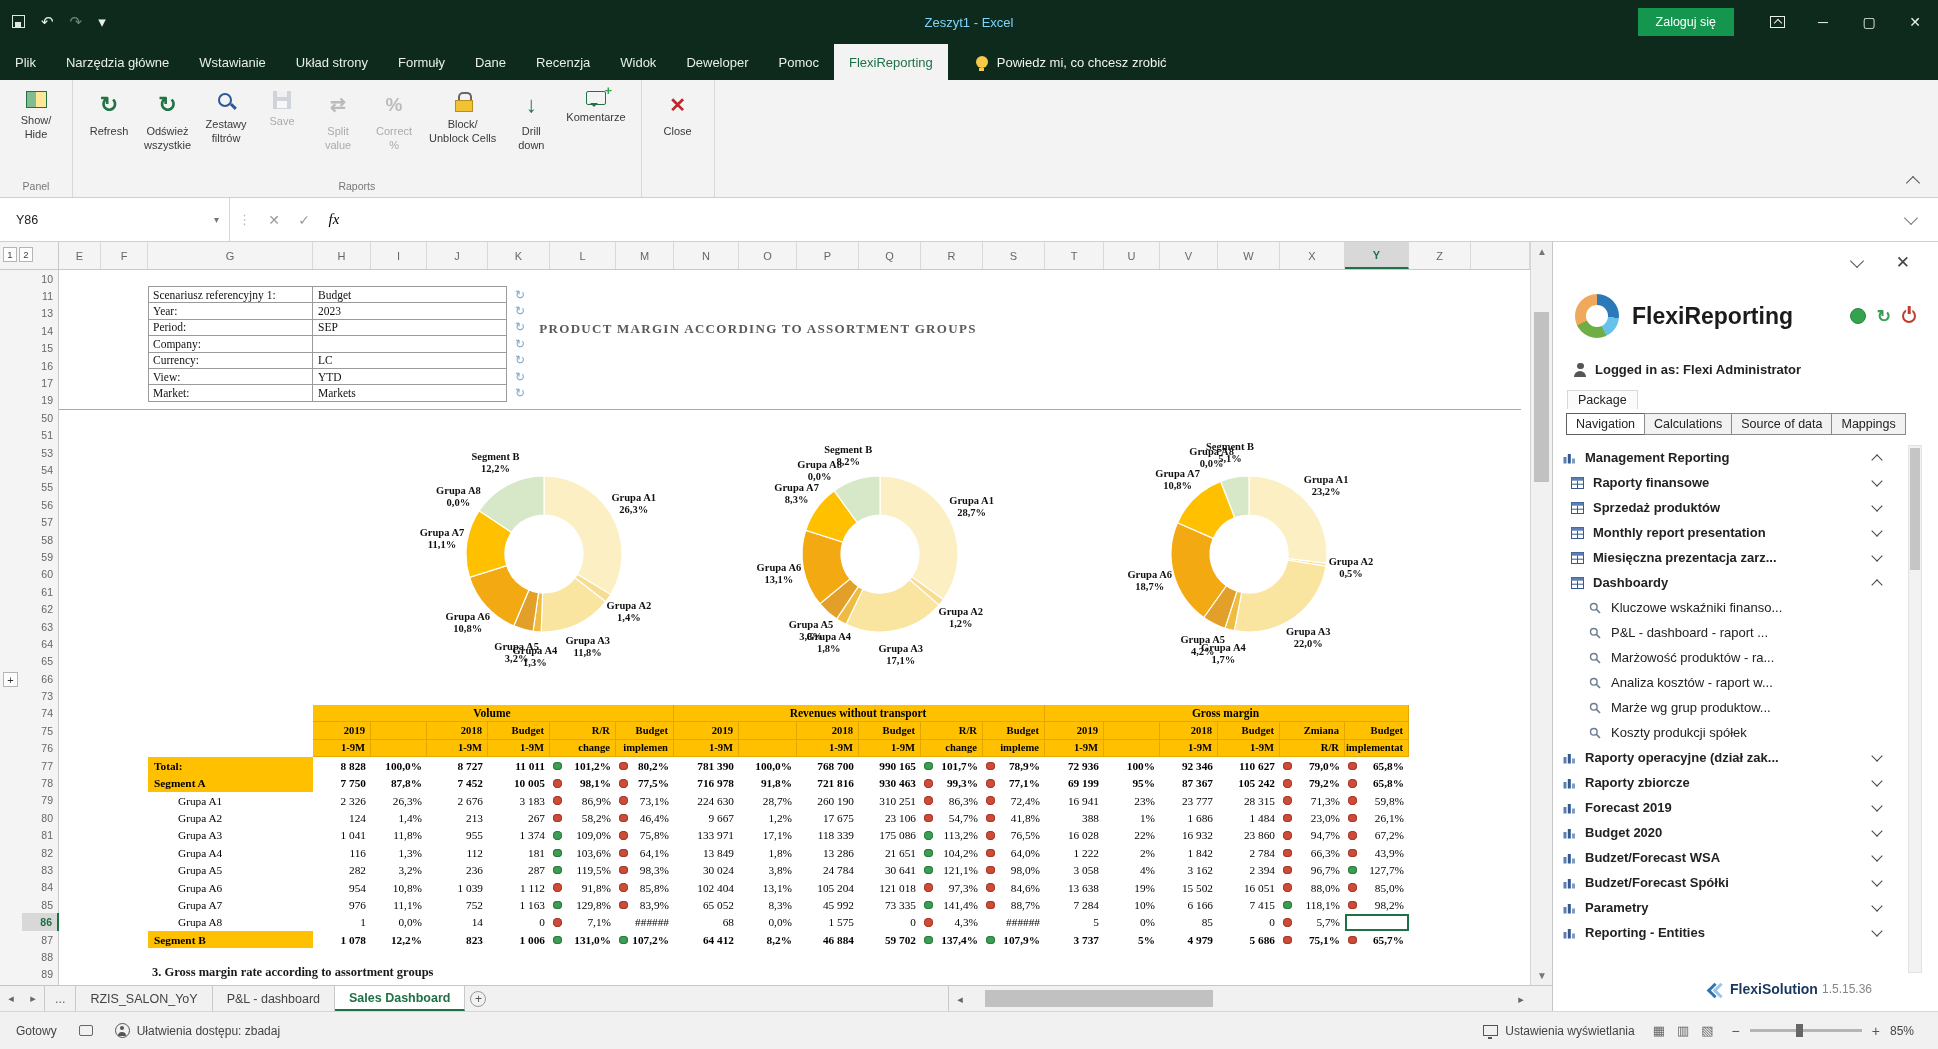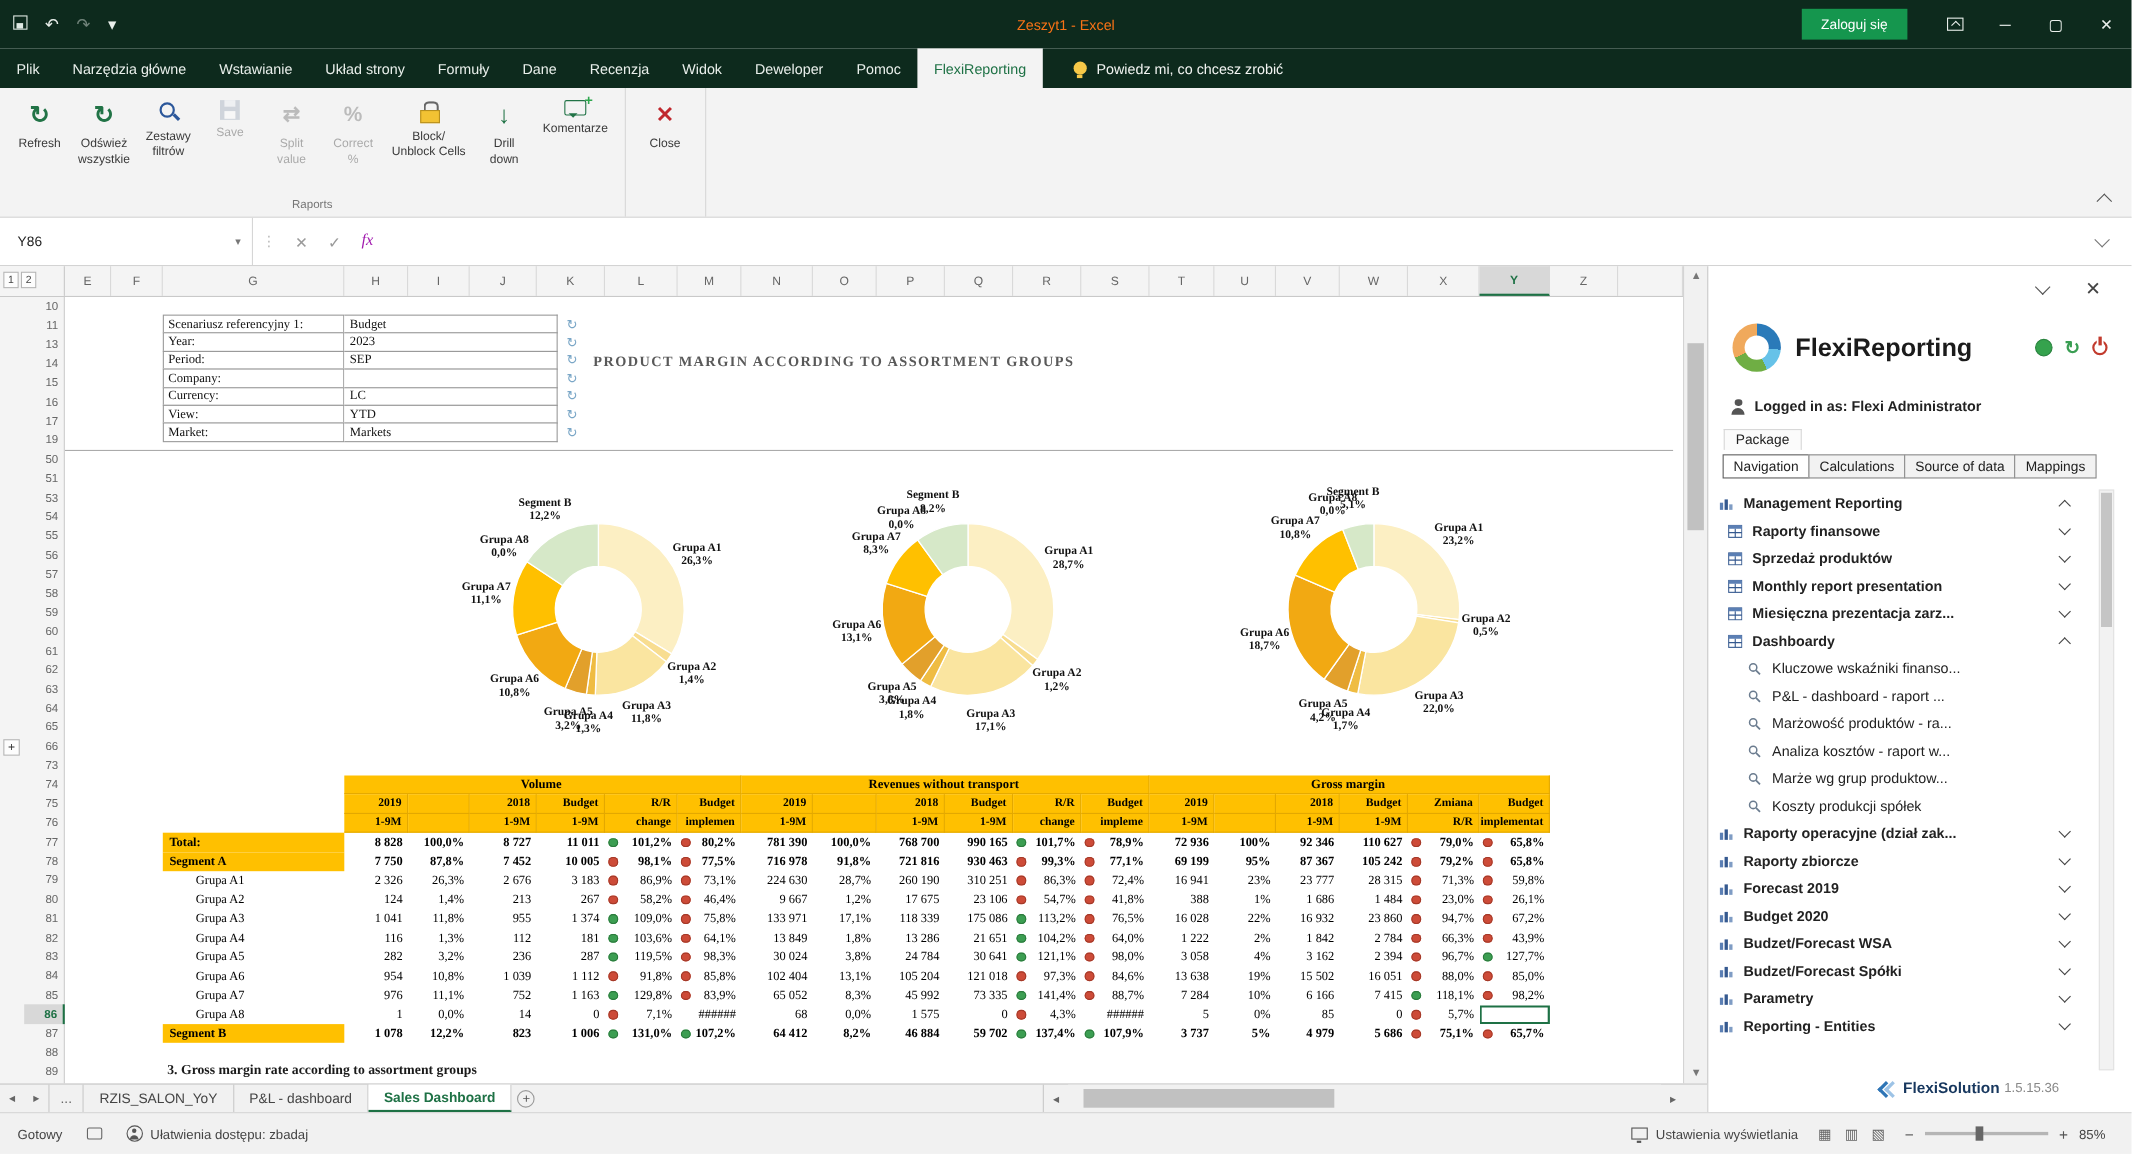--- a/index.html
+++ b/index.html
@@ -7,21 +7,21 @@
        font-family:"Liberation Sans",sans-serif;color:#222;-webkit-font-smoothing:antialiased}
   .app *{box-sizing:border-box}
 
   
   .titlebar{position:absolute;left:0;top:0;width:1938px;height:44px;background:#0d2a1d;display:flex;align-items:center;padding-left:12px}
   .qat{display:flex;align-items:center;gap:16px;z-index:2}
   .qat-btn{color:#e9efeb;font-size:15px;cursor:default}
   .qat-btn.dim{opacity:.45}
   .qat-save{width:13px;height:13px;border:1.5px solid #dfe9e3;position:relative;display:inline-block}
   .qat-save::after{content:"";position:absolute;left:2px;bottom:0;width:6px;height:5px;background:#dfe9e3}
-  .tb-title{position:absolute;left:0;right:0;text-align:center;color:#f97316;font-size:13px}
+  .tb-title{position:absolute;left:0;right:0;text-align:center;color:#7dd3fc;font-size:13px}
   .tb-right{margin-left:auto;display:flex;align-items:center;height:100%;z-index:2}
   .signin{background:#15964e;color:#fff;font-size:12.5px;padding:7px 18px;margin-right:20px}
   .tb-ctrl{width:46px;height:44px;display:flex;align-items:center;justify-content:center;color:#e9efeb;font-size:14px}
   .tb-opt{width:15px;height:12px;border:1.3px solid #e9efeb;position:relative}
   .tb-opt::after{content:"";position:absolute;left:4px;top:3px;width:5px;height:5px;border-left:1.4px solid #e9efeb;border-top:1.4px solid #e9efeb;transform:rotate(45deg)}
 
   
   .ribbon-tabs{position:absolute;left:0;top:44px;width:1938px;height:36px;background:#0d2a1d;display:flex;align-items:stretch}
   .rtab{display:flex;align-items:center;padding:0 15px;color:#e9efeb;font-size:13px;white-space:nowrap}
   .rtab.active{background:#f3f3f3;color:#1e7145}
@@ -54,21 +54,21 @@
   .ric-comment::before{content:"";position:absolute;left:3px;bottom:-7px;border:4px solid transparent;border-top-color:#217346}
   .ric-comment::after{content:"+";position:absolute;right:-7px;top:-9px;color:#2fa84f;font-weight:bold;font-size:13px}
   .ribbon-collapse{position:absolute;right:20px;bottom:10px;width:10px;height:10px;border-left:1.6px solid #555;border-top:1.6px solid #555;transform:rotate(45deg)}
 
   
   .fbar{position:absolute;left:0;top:198px;width:1938px;height:44px;background:#fff;border-bottom:1px solid #cfcfcf;display:flex;align-items:center}
   .namebox{width:230px;height:100%;border-right:1px solid #d6d6d6;display:flex;align-items:center;padding:0 10px 0 16px;font-size:12.5px;color:#222}
   .namebox .dd{margin-left:auto;color:#777;font-size:10px}
   .fsep{color:#b9b9b9;font-size:13px;padding:0 8px}
   .fbtn{width:30px;text-align:center;color:#9a9a9a;font-size:14px}
-  .fx{font-family:"Liberation Serif",serif;font-style:italic;color:#a21caf;font-size:15px}
+  .fx{font-family:"Liberation Serif",serif;font-style:italic;color:#000000;font-size:15px}
   .finput{flex:1;height:100%}
   .fchev{width:10px;height:10px;border-right:1.6px solid #777;border-bottom:1.6px solid #777;transform:rotate(45deg);margin:-4px 22px 0 0}
 
   
   .sheet-region{position:absolute;left:0;top:242px;width:1552px;height:743px;background:#e8e8e8}
   .colheads{position:absolute;left:0;top:0;width:1530px;height:28px;background:#f4f4f4;border-bottom:1px solid #c9c9c9;display:flex}
   .corner{width:59px;height:100%;position:relative;border-right:1px solid #c9c9c9;background:#f4f4f4}
   .olbtn{position:absolute;top:5px;width:14px;height:15px;border:1px solid #b5b5b5;background:#fdfdfd;font-size:9.5px;color:#444;display:flex;align-items:center;justify-content:center}
   .colcell{height:100%;display:flex;align-items:center;justify-content:center;font-size:11px;color:#666;border-right:1px solid #d9d9d9}
   .colcell.sel{background:#d8d8d8;color:#1e7145;font-weight:bold;border-bottom:2px solid #1e7145}
@@ -227,20 +227,29 @@
         <div class="rtab">Pomoc</div>
         <div class="rtab active">FlexiReporting</div>
       </div>
     <div class="tellme">
       <span class="bulb"></span>
       <span>Powiedz mi, co chcesz zrobić</span>
     </div>
   </div>
 
   <div class="ribbon">
+      <div class="rgroup">
+        <div class="rbtns">
+          <div class="rbtn">
+            <span class="ric ric-panel"></span>
+            <span class="rlbl">Show/<br>Hide</span>
+          </div>
+        </div>
+        <div class="rglabel">Panel</div>
+      </div>
       <div class="rgroup">
         <div class="rbtns">
           <div class="rbtn">
             <span class="ric ric-refresh">↻</span>
             <span class="rlbl">Refresh</span>
           </div>
           <div class="rbtn">
             <span class="ric ric-refresh">↻</span>
             <span class="rlbl">Odśwież<br>wszystkie</span>
           </div>

